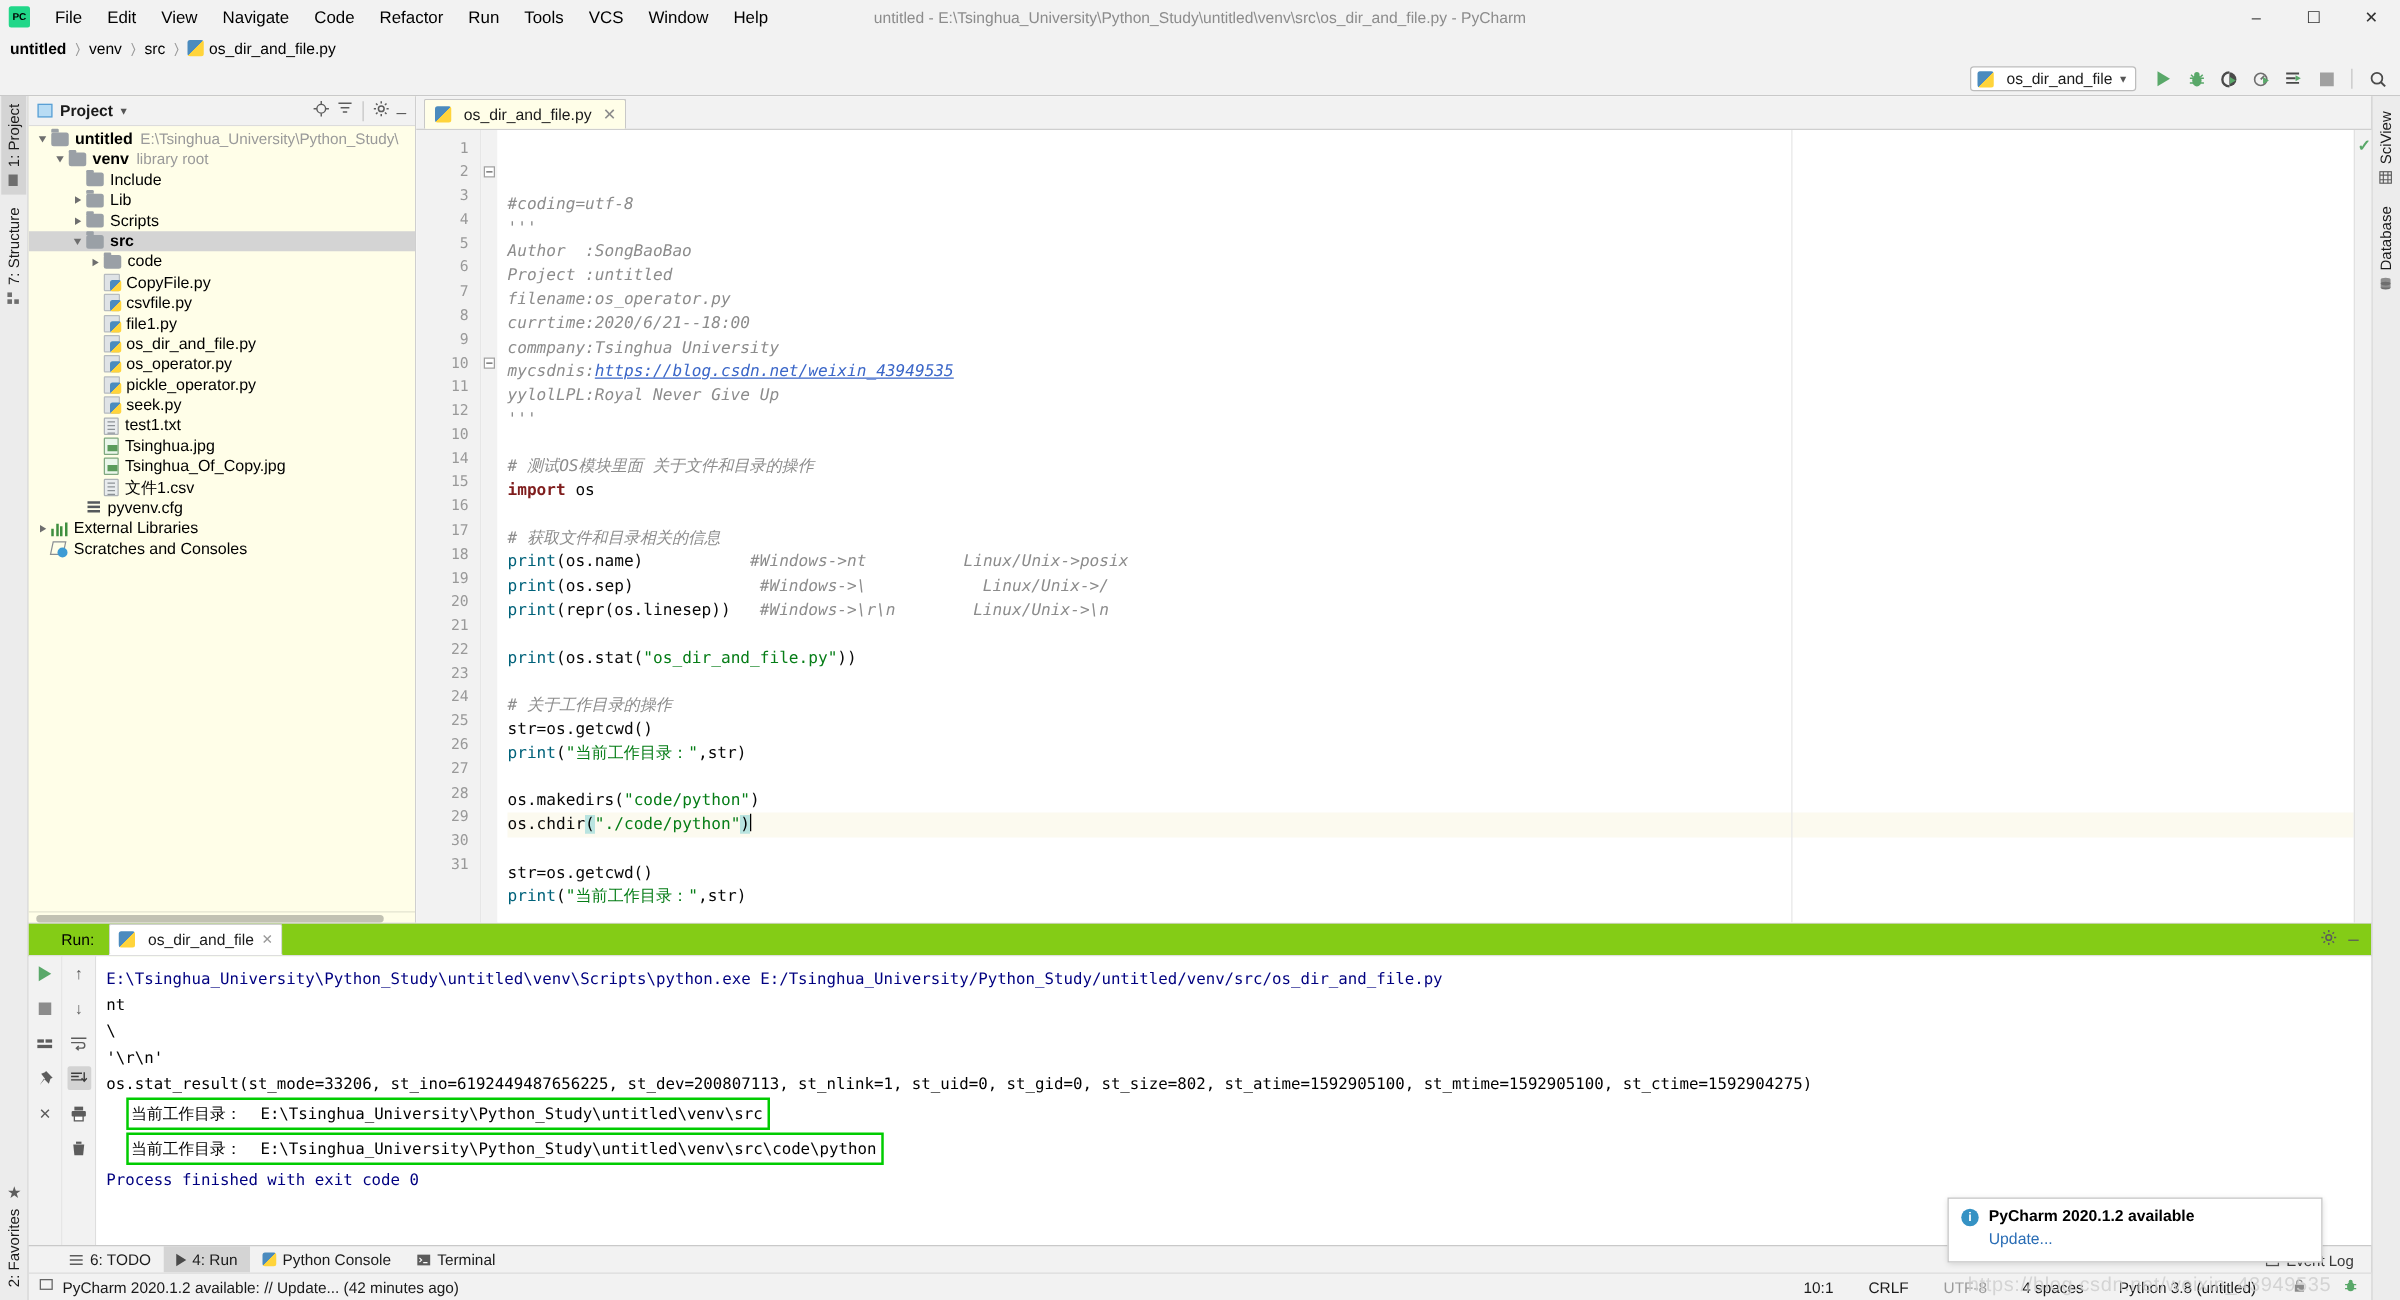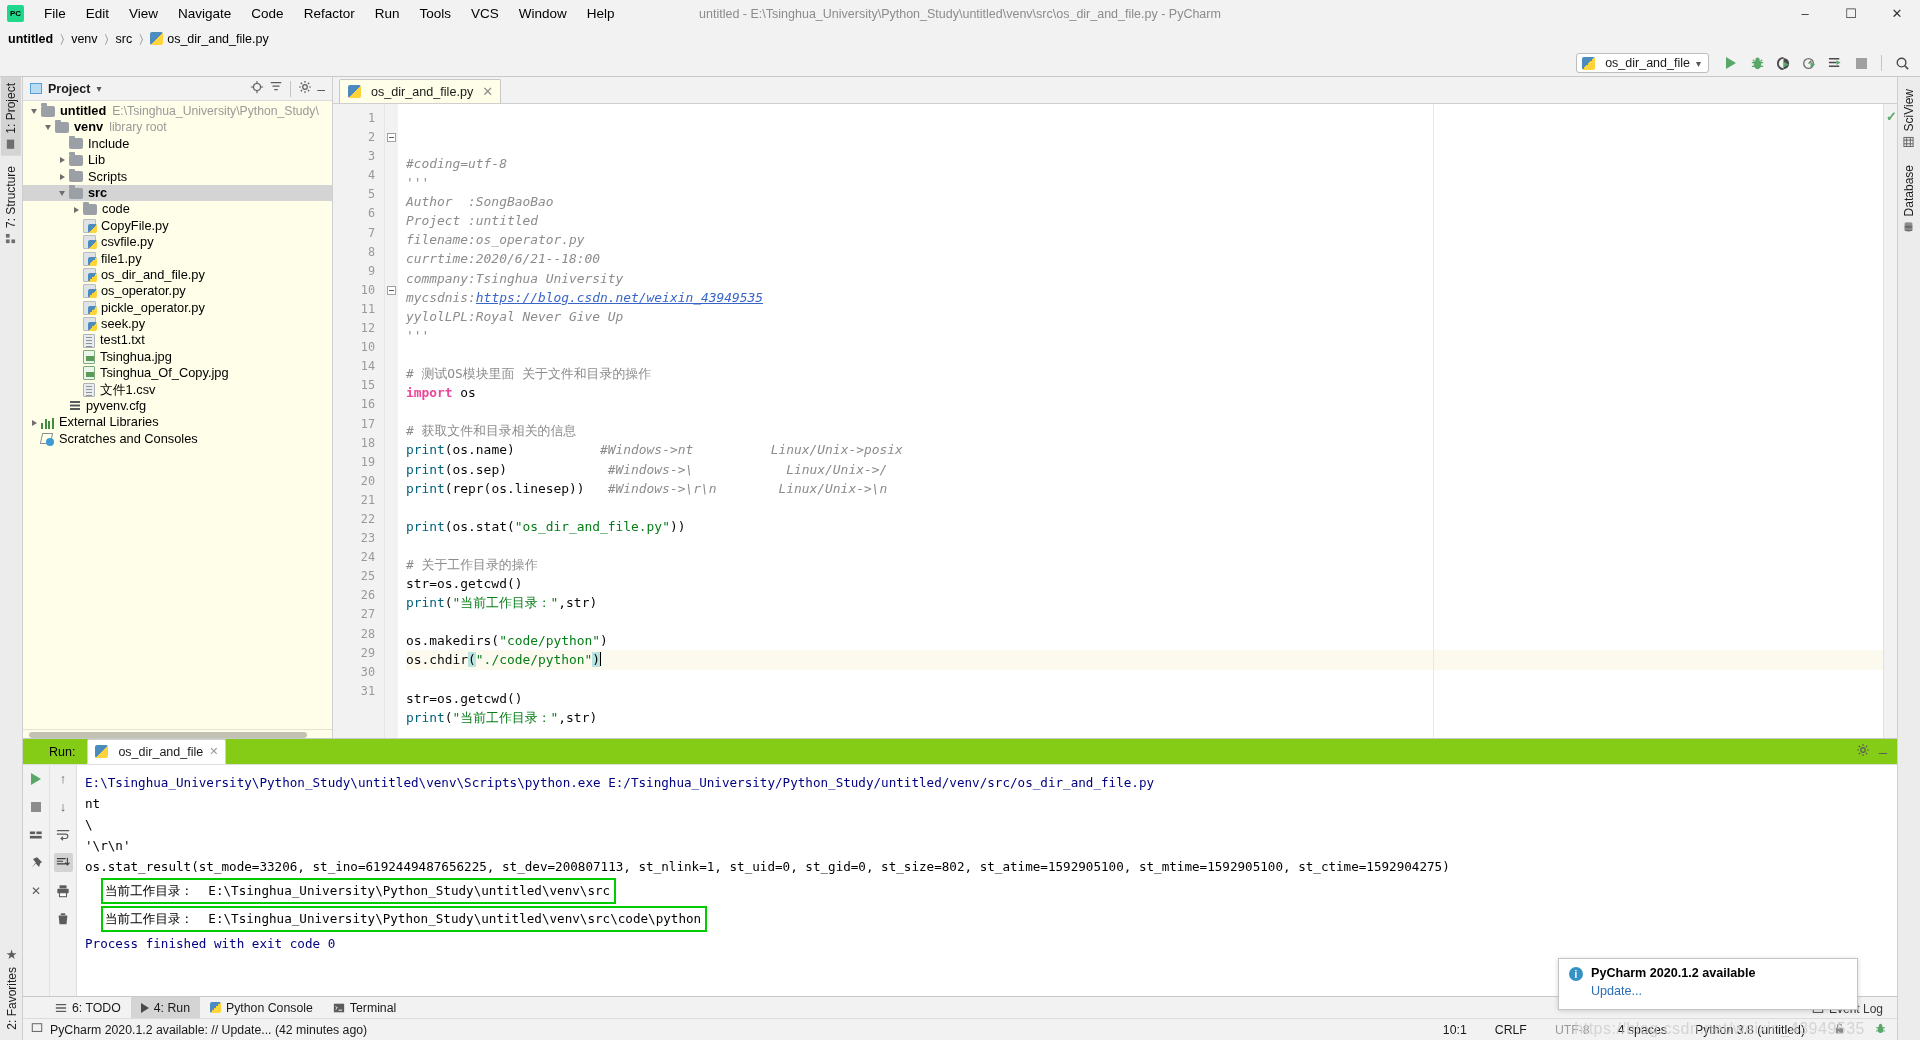--- a/index.html
+++ b/index.html
@@ -186,22 +186,22 @@
   .fold-mark::after { content:""; width:5px;height:1px;background:#5c5c5c; }
   .code {
     flex: 1 1 auto; padding-top: 5px; padding-left: 8px;
     font-family: "DejaVu Sans Mono", monospace; font-size: 12.9px;
     white-space: pre; overflow: hidden; position: relative; color: #000;
     background: #ffffff;
   }
   .cl { height: 19.1px; line-height: 19.1px; }
   .cl.hl { background: #fcfaef; }
   .com { color: #8c8c8c; font-style: italic; }
-  .com-cn { color: #8c8c8c; }
-  .kw { color: #ec4899; font-weight: bold; }
+  .com-cn { color: #8c8c8c; font-style: italic; }
+  .kw { color: #7f1d1d; font-weight: bold; }
   .fn { color: #00627a; }
   .str { color: #067d17; }
   .lnk { color: #3a66c8; text-decoration: underline; font-style: italic; }
   .plain { color: #080808; }
   .selbr { background: #b9e4e0; }
   .caret { display:inline-block; width:1px; height:14px; background:#000; vertical-align:-2px; }
   .right-rail {
     width: 14px; flex: 0 0 14px; background: #f2f2f2; border-left: 1px solid #e1e1e1;
     position: relative;
   }

